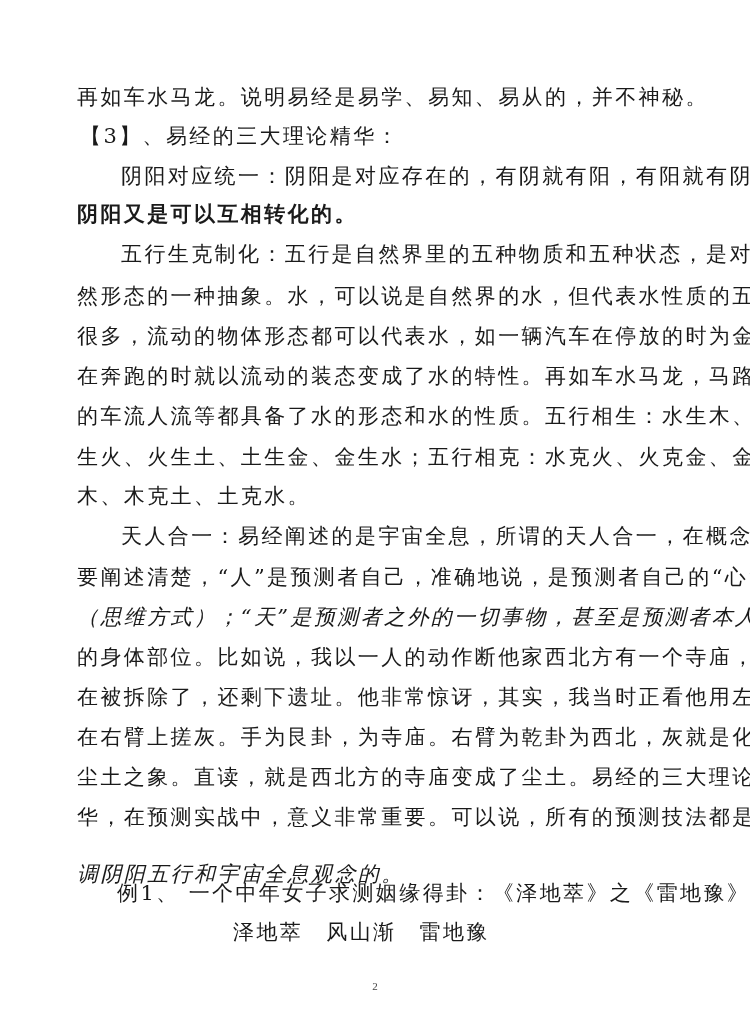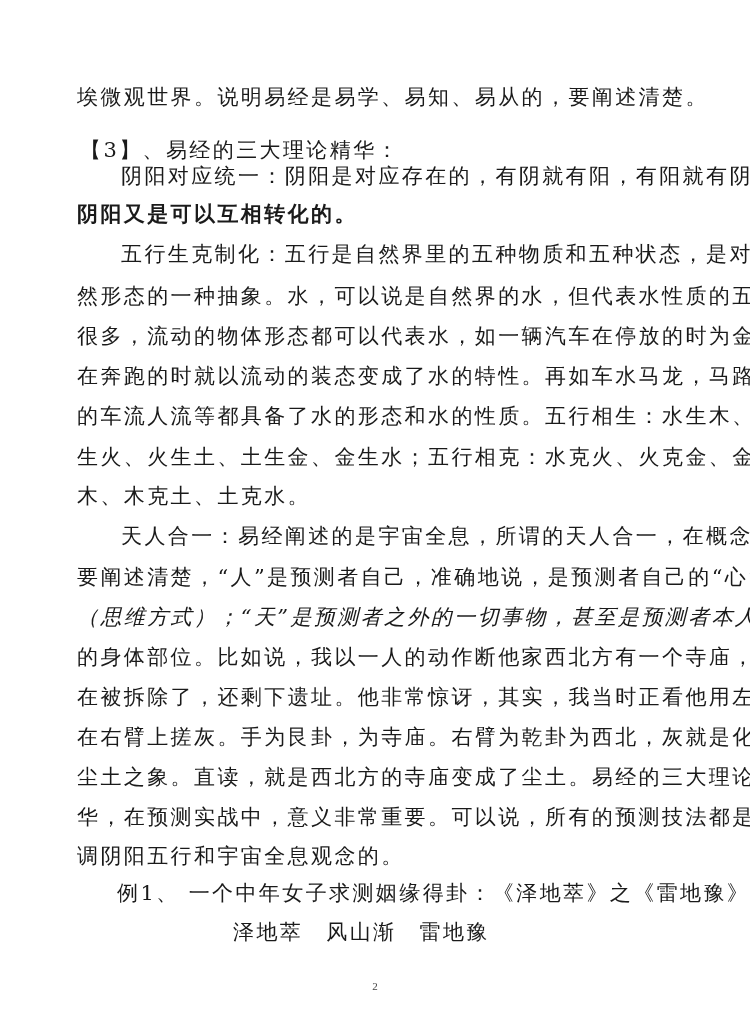--- a/index.html
+++ b/index.html
@@ -22,40 +22,40 @@
   .page-num {
     position: absolute; left: 0; width: 750px; top: 980px; text-align: center;
     font-size: 11px; color: #444; font-family: "Liberation Serif", serif;
   }
 </style>
 </head>
 <body>
 
 <div class="page">
   <div id="lines">
-      <div class="line " style="top: 83px;">埃微观世界。说明易经是易学、易知、易从的，要阐述清楚。</div>
-      <div class="line heading" style="top: 136px;">【3】、易经的三大理论精华：</div>
+      <div class="line " style="top: 83px;">再如车水马龙。说明易经是易学、易知、易从的，并不神秘。</div>
+      <div class="line heading" style="top: 122px;">【3】、易经的三大理论精华：</div>
       <div class="line indent" style="top: 162px;">阴阳对应统一：阴阳是对应存在的，有阴就有阳，有阳就有阴。</div>
       <div class="line " style="top: 200px; font-weight: bold;">阴阳又是可以互相转化的。</div>
       <div class="line indent" style="top: 240px;">五行生克制化：五行是自然界里的五种物质和五种状态，是对自</div>
       <div class="line " style="top: 282px;">然形态的一种抽象。水，可以说是自然界的水，但代表水性质的五行</div>
       <div class="line " style="top: 322px;">很多，流动的物体形态都可以代表水，如一辆汽车在停放的时为金，</div>
       <div class="line " style="top: 362px;">在奔跑的时就以流动的装态变成了水的特性。再如车水马龙，马路上</div>
       <div class="line " style="top: 402px;">的车流人流等都具备了水的形态和水的性质。五行相生：水生木、木</div>
       <div class="line " style="top: 443px;">生火、火生土、土生金、金生水；五行相克：水克火、火克金、金克</div>
       <div class="line " style="top: 482px;">木、木克土、土克水。</div>
       <div class="line indent" style="top: 522px;">天人合一：易经阐述的是宇宙全息，所谓的天人合一，在概念上</div>
       <div class="line " style="top: 563px;">要阐述清楚，“人”是预测者自己，准确地说，是预测者自己的“心”</div>
       <div class="line " style="top: 603px; font-style: italic;">（思维方式）；“天”是预测者之外的一切事物，甚至是预测者本人</div>
       <div class="line " style="top: 643px;">的身体部位。比如说，我以一人的动作断他家西北方有一个寺庙，现</div>
       <div class="line " style="top: 683px;">在被拆除了，还剩下遗址。他非常惊讶，其实，我当时正看他用左手</div>
       <div class="line " style="top: 723px;">在右臂上搓灰。手为艮卦，为寺庙。右臂为乾卦为西北，灰就是化为</div>
       <div class="line " style="top: 763px;">尘土之象。直读，就是西北方的寺庙变成了尘土。易经的三大理论精</div>
       <div class="line " style="top: 803px;">华，在预测实战中，意义非常重要。可以说，所有的预测技法都是强</div>
-      <div class="line " style="top: 842px;">调阴阳五行和宇宙全息观念的。</div>
+      <div class="line " style="top: 860px; font-style: italic;">调阴阳五行和宇宙全息观念的。</div>
       <div class="line example" style="top: 879px;">例1、 一个中年女子求测姻缘得卦：《泽地萃》之《雷地豫》。</div>
     </div>
   <div class="line hexes" style="top:918px">
     <span>泽地萃</span>
     <span>风山渐</span>
     <span>雷地豫</span>
   </div>
   <div class="page-num">2</div>
 </div>
 

